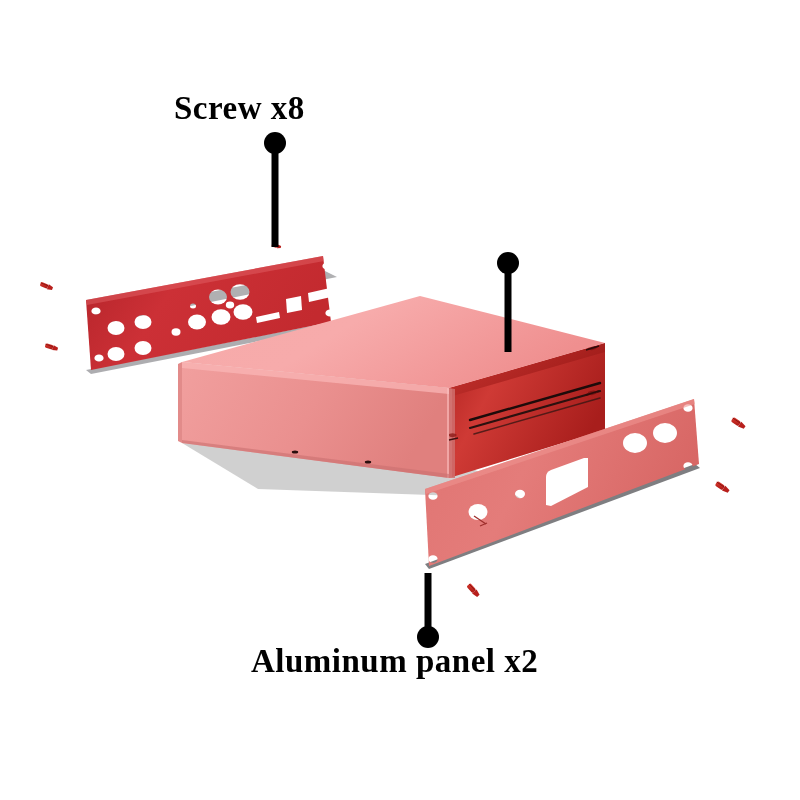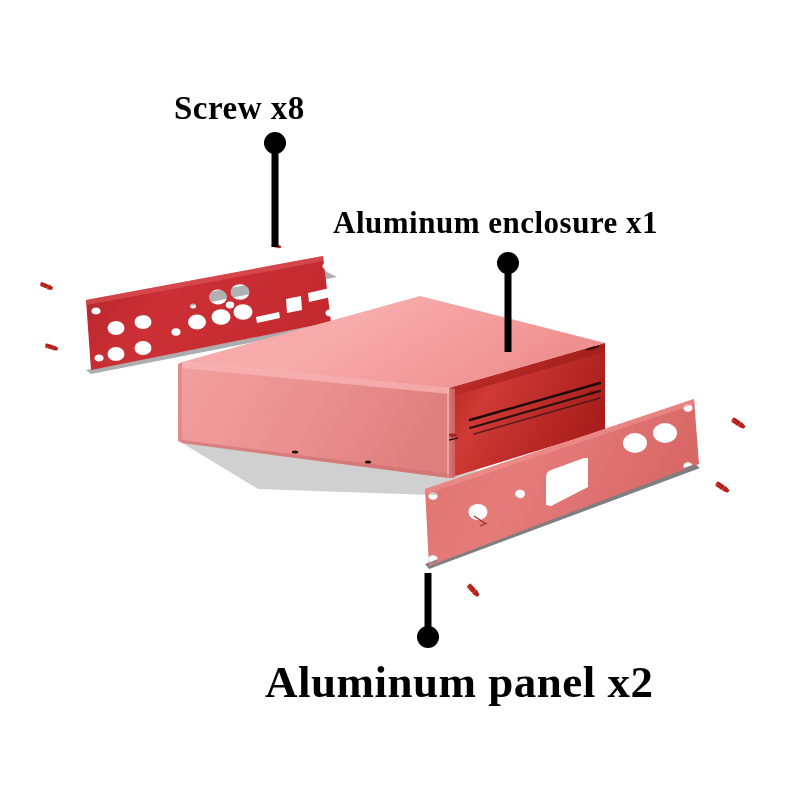--- a/index.html
+++ b/index.html
@@ -39,24 +39,23 @@
     left: 174px;
     top: 92px;
     font-size: 33px;
   }
   #label-enclosure {
     left: 333px;
     top: 207px;
     font-size: 31px;
   }
   #label-panel {
-    left: 265px;
+    left: 251px;
     top: 645px;
-    font-size: 45px;
-    margin-top: 15px;
+    font-size: 33px;
   }
 </style>
 </head>
 <body>
 
 <div id="scene">
 
   <svg id="illustration" viewBox="0 0 800 800">
     <defs>
 
@@ -270,17 +269,16 @@
       </g>
       <g>
         <line x1="428" y1="573" x2="428" y2="637" stroke="#000000" stroke-width="7"></line>
         <circle cx="428" cy="637" r="11" fill="#000000"></circle>
       </g>
     </g>
   </svg>
 
   <div class="callout-label" id="label-screw">Screw x8</div>
 
-  <div class="callout-label" id="label-enclosure">Aluminum enclosure x1</div>
 
   <div class="callout-label" id="label-panel">Aluminum panel x2</div>
 
 </div>
 
 </body></html>

